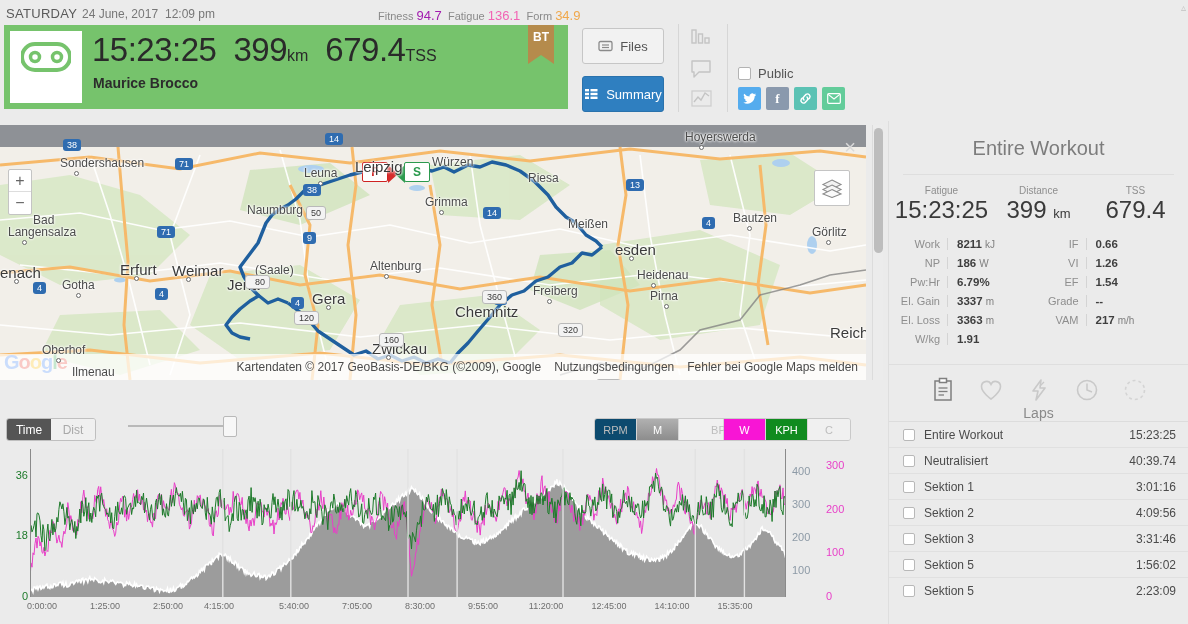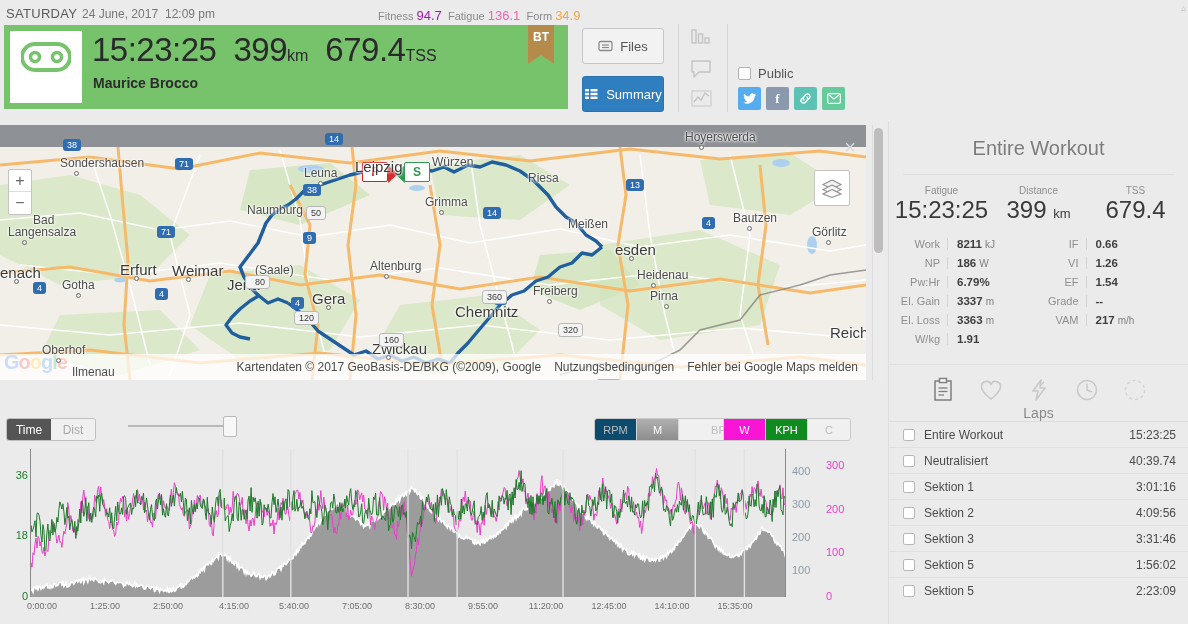--- a/index.html
+++ b/index.html
@@ -458,21 +458,21 @@
     <div class="ytick" style="color: rgb(141, 154, 166); top: 145.8px; left: 792px; text-align: left; width: 26px;">200</div>
     <div class="ytick" style="color: rgb(141, 154, 166); top: 112.911px; left: 792px; text-align: left; width: 26px;">300</div>
     <div class="ytick" style="color: rgb(141, 154, 166); top: 80.0222px; left: 792px; text-align: left; width: 26px;">400</div>
     <div class="ytick" style="color: rgb(232, 63, 200); top: 205px; left: 826px; text-align: left; width: 26px;">0</div>
     <div class="ytick" style="color: rgb(232, 63, 200); top: 161.471px; left: 826px; text-align: left; width: 26px;">100</div>
     <div class="ytick" style="color: rgb(232, 63, 200); top: 117.941px; left: 826px; text-align: left; width: 26px;">200</div>
     <div class="ytick" style="color: rgb(232, 63, 200); top: 74.4118px; left: 826px; text-align: left; width: 26px;">300</div>
     <div class="xtick" style="left: 42px;">0:00:00</div>
     <div class="xtick" style="left: 105px;">1:25:00</div>
     <div class="xtick" style="left: 168px;">2:50:00</div>
-    <div class="xtick" style="left: 234px;">4:15:00</div>
+    <div class="xtick" style="left: 219px;">4:15:00</div>
     <div class="xtick" style="left: 294px;">5:40:00</div>
     <div class="xtick" style="left: 357px;">7:05:00</div>
     <div class="xtick" style="left: 420px;">8:30:00</div>
     <div class="xtick" style="left: 483px;">9:55:00</div>
     <div class="xtick" style="left: 546px;">11:20:00</div>
     <div class="xtick" style="left: 609px;">12:45:00</div>
     <div class="xtick" style="left: 672px;">14:10:00</div>
     <div class="xtick" style="left: 735px;">15:35:00</div>
   </div>
 

